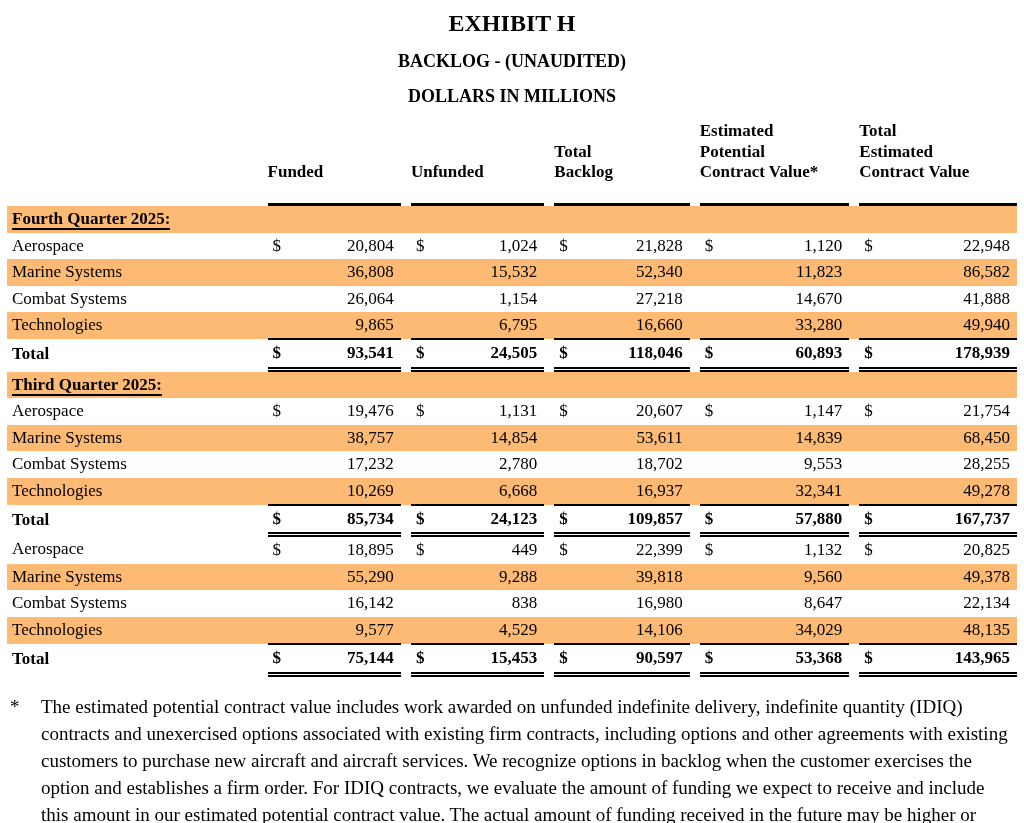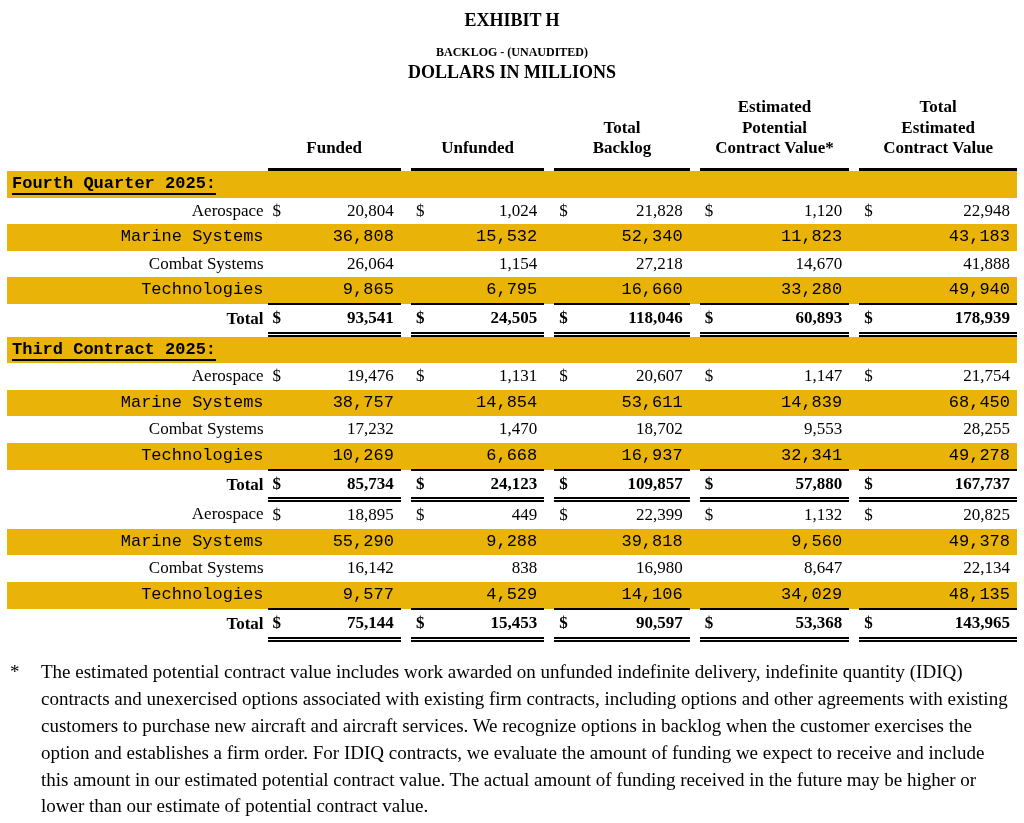--- a/index.html
+++ b/index.html
@@ -10,51 +10,51 @@
     width: 1024px;
   }
   .page {
     width: 1024px;
     min-height: 823px;
     padding: 6px 7px 10px 7px;
   }
 
   
   .titles { text-align: center; font-weight: bold; }
-  .title-exhibit { font-size: 18px; padding-top: 4px; }
-  .title-sub1 { font-size: 12px; margin-top: 14px; }
-  .title-sub2 { font-size: 18px; margin-top: 2px; }
+  .title-exhibit { font-size: 24px; padding-top: 4px; }
+  .title-sub1 { font-size: 18px; margin-top: 14px; }
+  .title-sub2 { font-size: 18px; margin-top: 14px; }
 
   
   table.backlog {
     border-collapse: collapse;
     table-layout: fixed;
     width: 1010px;
     margin-top: 12px;
   }
   th, td {
     font-size: 17px;
     line-height: 1.32;
     padding: 2px 0;
     overflow: hidden;
   }
   thead th {
     vertical-align: bottom;
     font-weight: bold;
-    text-align: center;
+    text-align: left;
     white-space: pre-line;
     line-height: 1.22;
-    padding-bottom: 9px;
+    padding-bottom: 20px;
   }
   thead th.grp { border-bottom: 3px solid #000; }
   thead th.gap, thead th.lblhead { border-bottom: none; }
 
-  tr.blue { background: #eab308; font-family: Liberation Mono, monospace; }
-
-  td.lbl { text-align: right; padding-left: 5px; padding-right: 4px; }
+  tr.blue { background: #fdba74; }
+
+  td.lbl { text-align: left; padding-left: 5px; padding-right: 4px; }
   td.usd { text-align: left; padding-left: 5px; }
   td.val { text-align: right; padding-right: 7px; }
   td.gap { padding: 0; }
 
   tr.section td { font-weight: bold; padding-left: 5px; }
   .sec-underline { border-bottom: 2px solid #000; padding-bottom: 0px; }
 
   tr.total td { font-weight: bold; }
   tr.total td.usd, tr.total td.val {
     border-top: 2px solid #000;
@@ -149,21 +149,21 @@
           <td class="usd"></td>
           <td class="val">15,532</td>
           <td class="gap"></td>
           <td class="usd"></td>
           <td class="val">52,340</td>
           <td class="gap"></td>
           <td class="usd"></td>
           <td class="val">11,823</td>
           <td class="gap"></td>
           <td class="usd"></td>
-          <td class="val">43,183</td>
+          <td class="val">86,582</td>
         </tr>
         <tr class="data-row">
           <td class="lbl">Combat Systems</td>
           <td class="usd"></td>
           <td class="val">26,064</td>
           <td class="gap"></td>
           <td class="usd"></td>
           <td class="val">1,154</td>
           <td class="gap"></td>
           <td class="usd"></td>
@@ -203,21 +203,21 @@
           <td class="usd">$</td>
           <td class="val">118,046</td>
           <td class="gap"></td>
           <td class="usd">$</td>
           <td class="val">60,893</td>
           <td class="gap"></td>
           <td class="usd">$</td>
           <td class="val">178,939</td>
         </tr>
         <tr class="blue section">
-          <td colspan="15"><span class="sec-underline">Third Contract 2025:</span></td>
+          <td colspan="15"><span class="sec-underline">Third Quarter 2025:</span></td>
         </tr>
         <tr class="data-row">
           <td class="lbl">Aerospace</td>
           <td class="usd">$</td>
           <td class="val">19,476</td>
           <td class="gap"></td>
           <td class="usd">$</td>
           <td class="val">1,131</td>
           <td class="gap"></td>
           <td class="usd">$</td>
@@ -245,21 +245,21 @@
           <td class="gap"></td>
           <td class="usd"></td>
           <td class="val">68,450</td>
         </tr>
         <tr class="data-row">
           <td class="lbl">Combat Systems</td>
           <td class="usd"></td>
           <td class="val">17,232</td>
           <td class="gap"></td>
           <td class="usd"></td>
-          <td class="val">1,470</td>
+          <td class="val">2,780</td>
           <td class="gap"></td>
           <td class="usd"></td>
           <td class="val">18,702</td>
           <td class="gap"></td>
           <td class="usd"></td>
           <td class="val">9,553</td>
           <td class="gap"></td>
           <td class="usd"></td>
           <td class="val">28,255</td>
         </tr>

